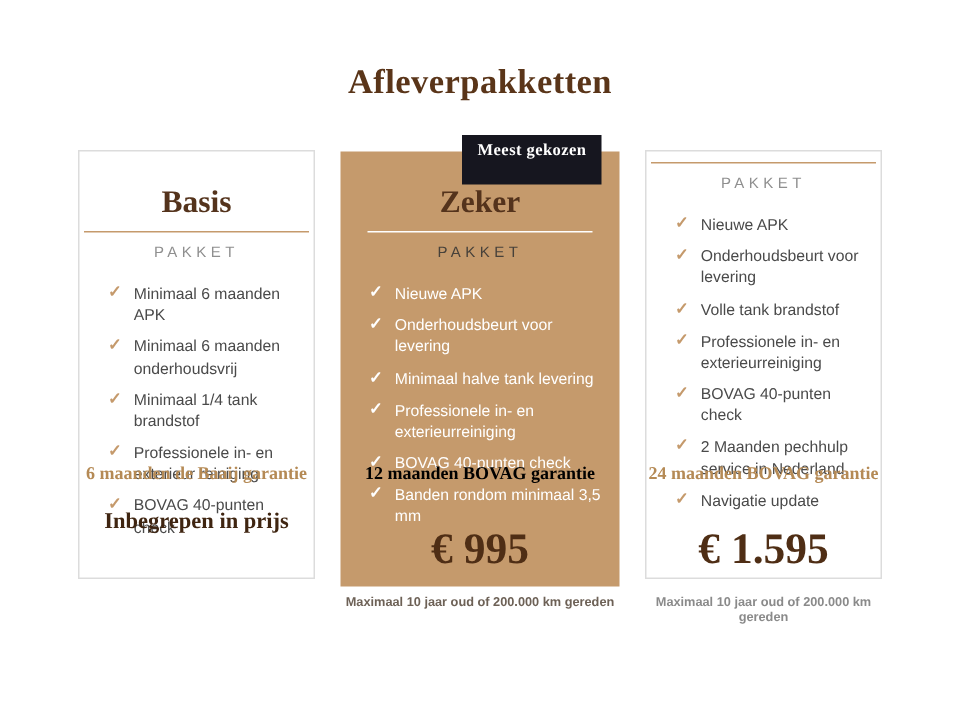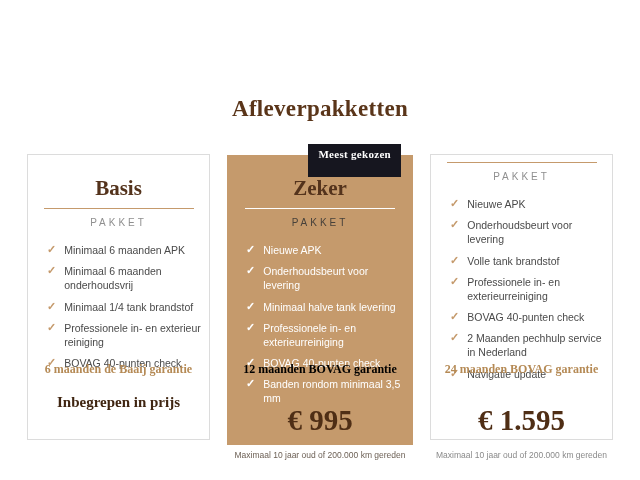--- a/index.html
+++ b/index.html
@@ -7,38 +7,38 @@
   .page {
     position: relative;
     width: 640px;
     height: 480px;
     background: #ffffff;
     font-family: "Liberation Sans", sans-serif;
     overflow: hidden;
   }
   .page-title {
     margin: 0;
-    padding-top: 96px;
+    padding-top: 42px;
     text-align: center;
     font-family: "Liberation Serif", serif;
     font-weight: bold;
     font-size: 23px;
     letter-spacing: 0.3px;
     color: #5a3519;
   }
   .cards {
     display: flex;
     justify-content: center;
     align-items: flex-start;
     gap: 17px;
     margin-top: 32px;
   }
   .card {
     position: relative;
-    width: 183px;
+    width: 158px;
     height: 286px;
     background: #ffffff;
     border: 1px solid #dcdcdc;
   }
   .card.highlight {
     width: 186px;
     height: 290px;
     margin-top: 1px;
     background: #c59a6c;
     border: none;
@@ -127,20 +127,21 @@
     margin-top: 27px;
     font-family: "Liberation Serif", serif;
     font-weight: 600;
     font-size: 29px;
     color: #4f2e15;
   }
   .condition {
     margin-top: 13px;
     font-size: 8.5px;
     color: #8a8a8a;
+    font-weight: bold;
   }
   .highlight .condition { color: #6d6156; }
 </style>
 </head>
 <body>
 
 <div class="page">
 
   <h1 class="page-title">Afleverpakketten</h1>
 

